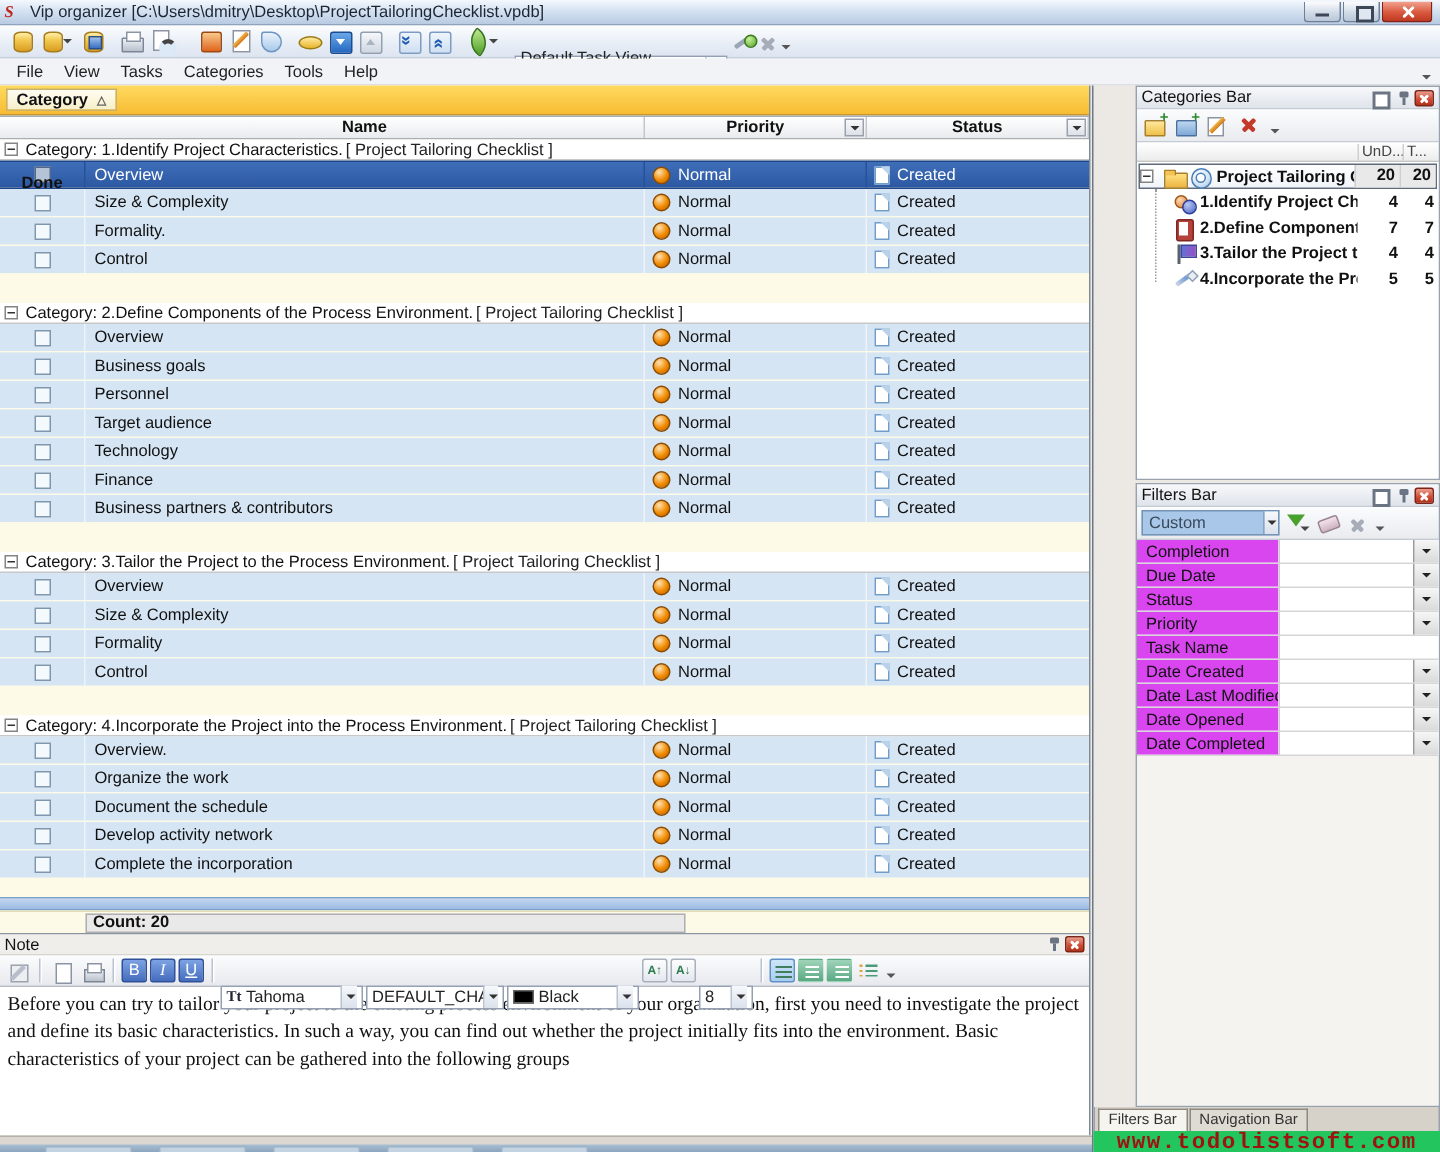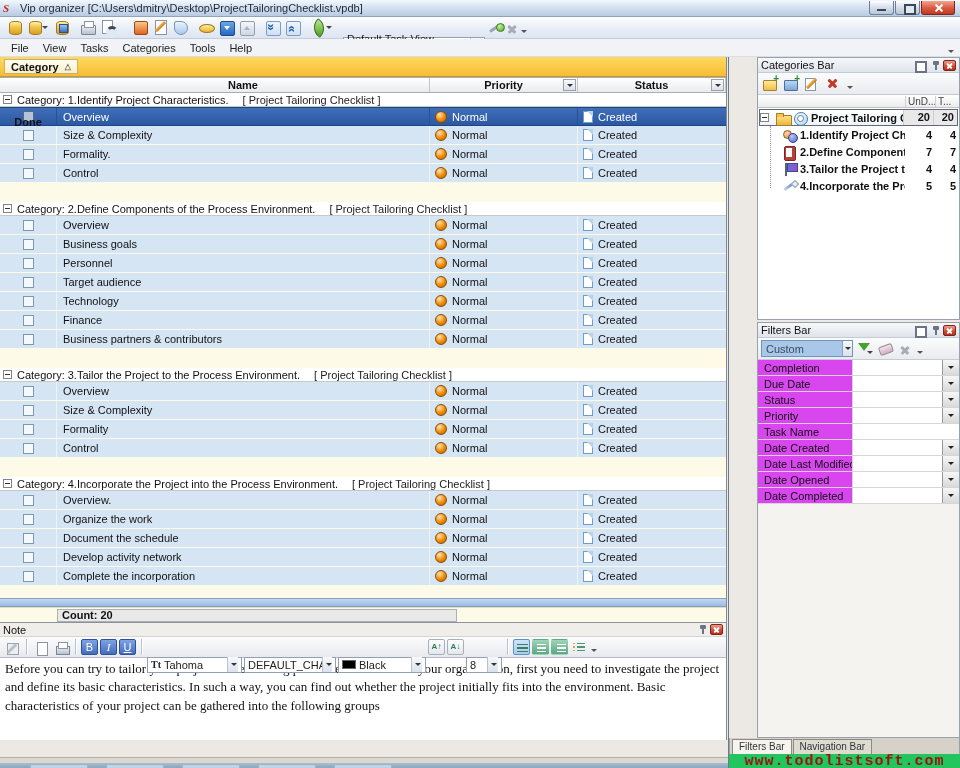--- a/index.html
+++ b/index.html
@@ -69,40 +69,40 @@
   .cat-chip .sort::after{content:"△";}
   .grid-head{height:16px;display:flex;background:linear-gradient(#ffffff,#e9ebee);border-bottom:1px solid #a8aeb8;border-top:1px solid #a8aeb8;font-weight:bold;}
   .gh-cell{border-right:1px solid #c2c6cd;display:flex;align-items:center;justify-content:center;position:relative;font-size:11px;}
   .gh-done{width:57px;margin-top:44px;} .gh-name{width:373px;} .gh-prio{width:148px;} .gh-status{flex:1;}
   .hdd{position:absolute;right:1px;top:1px;width:13px;height:12px;background:linear-gradient(#f8f9fb,#dde1e8);border:1px solid #9aa1ad;}
   .hdd::after{content:"";position:absolute;left:3px;top:4px;border:3px solid transparent;border-top-color:#333;}
   #grid-content{flex:1;overflow:hidden;background:#fdfbe8;}
   .group-header{height:14px;display:flex;align-items:center;background:#fff;border-bottom:1px solid #c8c8c8;padding-left:3px;font-size:11px;}
   .expander{width:9px;height:9px;border:1px solid #848484;background:#fff;position:relative;margin-right:5px;flex:none;}
   .expander::before{content:"";position:absolute;left:1px;right:1px;top:3px;height:1px;background:#333;}
-  .gh-suffix{margin-left:14px;color:#222;text-align:right;}
+  .gh-suffix{margin-left:2px;color:#222;text-align:right;}
   .task-row{height:19px;display:flex;border-bottom:1px solid #fdfbe8;background:#d6e5f4;}
   .cell-done{width:57px;display:flex;align-items:center;justify-content:center;border-right:1px solid #eef3f9;}
   .cb{width:11px;height:11px;background:#f4f9fd;border:1px solid #7e97ad;}
   .cell-name{width:373px;display:flex;align-items:center;padding-left:6px;border-right:1px solid #eef3f9;overflow:hidden;white-space:nowrap;}
   .cell-priority{width:148px;display:flex;align-items:center;padding-left:5px;border-right:1px solid #eef3f9;}
   .cell-status{flex:1;display:flex;align-items:center;padding-left:5px;}
   .i-priority{width:12px;height:12px;border-radius:50%;background:radial-gradient(circle at 35% 28%,#ffe2b0,#f08a00 55%,#b35e00);border:1px solid #8a4c05;margin-right:5px;flex:none;}
   .i-status{width:10px;height:12px;background:#fff;border:1px solid #6f9cc9;margin-right:5px;flex:none;position:relative;}
   .i-status::after{content:"";position:absolute;right:-1px;top:-1px;border:3px solid transparent;border-top-color:#b9d2ea;border-right-color:#b9d2ea;}
   .task-row.selected{background:linear-gradient(#3f6eb8,#2c58a2);color:#fff;border-top:1px solid #1f4587;border-bottom:1px solid #1f4587;}
   .task-row.selected .cell-done,.task-row.selected .cell-name,.task-row.selected .cell-priority{border-right-color:#27509a;}
   .task-row.selected .cb{background:#b5c3d6;border-color:#51688a;}
   .group-spacer{height:19px;background:#fdfbe8;}
   .hscroll{height:9px;background:linear-gradient(#c4d7f0,#9cbbe3);border:1px solid #7aa0cc;border-left:none;border-right:none;}
   .count-row{height:15px;background:#fdfbe8;display:flex;align-items:center;border-top:1px solid #e3ddb9;}
   .count-box{margin-left:57px;width:400px;height:13px;background:#e9e9e9;border:1px solid #b0b0b0;display:flex;align-items:center;padding-left:4px;font-weight:bold;font-size:11px;}
 
   
-  #note{position:absolute;top:622px;left:0;width:727px;height:118px;display:flex;flex-direction:column;border-top:1px solid #8a93a0;border-right:1px solid #7f8a99;background:#fff;}
+  #note{position:absolute;top:622px;left:0;width:727px;height:135px;display:flex;flex-direction:column;border-top:1px solid #8a93a0;border-right:1px solid #7f8a99;background:#fff;}
   .note-head{height:14px;background:#f0eeea;display:flex;align-items:center;padding:0 3px;font-size:11px;border-bottom:1px solid #d8d5cf;}
   .note-head .sp{flex:1;}
   .ph-btn{width:13px;height:11px;position:relative;margin-left:2px;}
   .pin-icon::before{content:"";position:absolute;left:5px;top:1px;width:6px;height:4px;background:#6b7482;border-radius:1px;}
   .pin-icon::after{content:"";position:absolute;left:7px;top:5px;width:2px;height:5px;background:#6b7482;}
   .restore-icon::before{content:"";position:absolute;left:2px;top:1px;width:8px;height:8px;border:2px solid #6b7482;background:#fff;}
   .close-red{background:linear-gradient(#ec9d8c,#ce4a33 60%,#b23219);border:1px solid #7e2518;border-radius:2px;}
   .close-red::before,.close-red::after{content:"";position:absolute;left:2px;top:4px;width:7px;height:1.6px;background:#fff;border-radius:1px;}
   .close-red::before{transform:rotate(45deg);} .close-red::after{transform:rotate(-45deg);}
   .note-tools{height:21px;background:linear-gradient(#fbfcfd,#e7e9ee);border-bottom:1px solid #b7bcc6;display:flex;align-items:center;padding:0 3px;gap:2px;}

